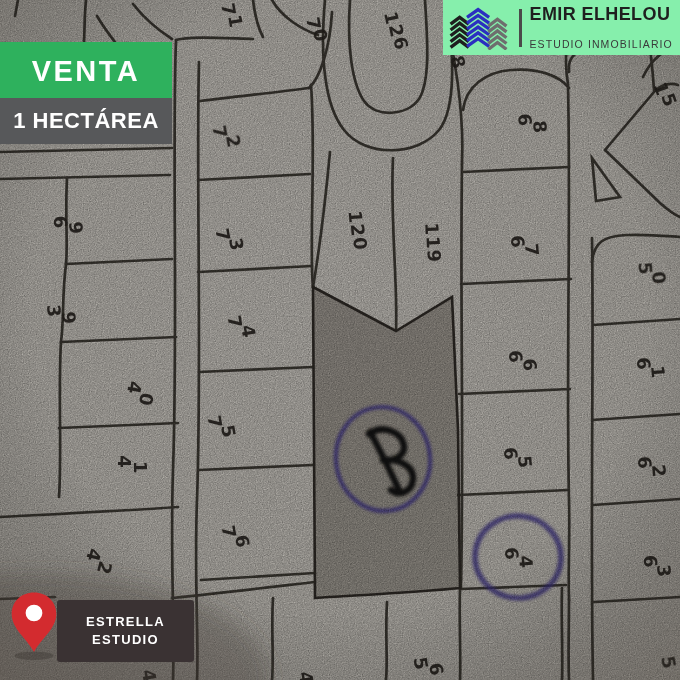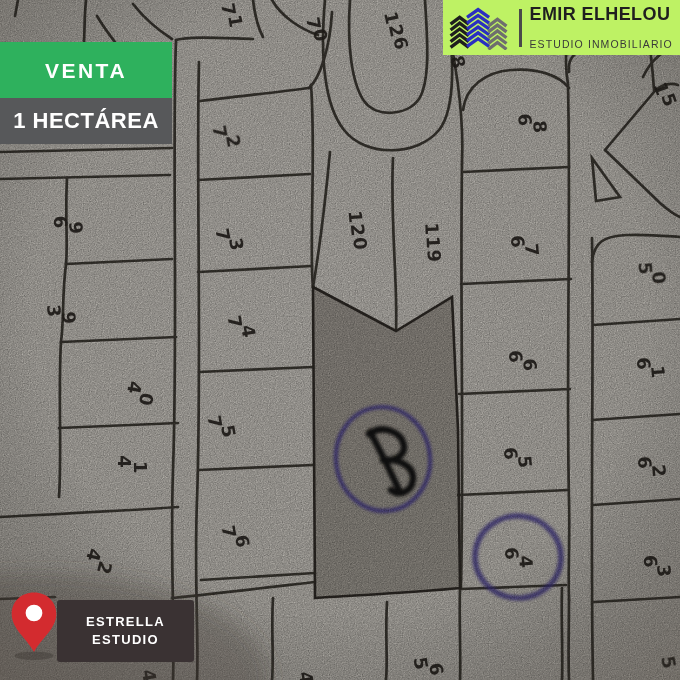--- a/index.html
+++ b/index.html
@@ -6,29 +6,29 @@
   .stage{
     position:relative;width:680px;height:680px;overflow:hidden;
     font-family:"Liberation Sans","DejaVu Sans",sans-serif;
     background:#d6d2cb;
   }
   .stage svg.map{position:absolute;left:0;top:0;}
   
   .banner-venta{
     position:absolute;left:0;top:42px;width:172px;height:58px;
     background:#2eb15d;color:#fff;display:flex;align-items:center;justify-content:center;
-    font-weight:bold;font-size:21px;letter-spacing:2.5px;
+    font-weight:bold;font-size:29px;letter-spacing:2.5px;
   }
   .banner-hectarea{
     position:absolute;left:0;top:98px;width:172px;height:46px;
     background:#57585a;color:#fff;display:flex;align-items:center;justify-content:center;
     font-weight:bold;font-size:22px;letter-spacing:.5px;
   }
   .logo-box{
-    position:absolute;left:443px;top:0;width:237px;height:55px;background:#bef264;
+    position:absolute;left:443px;top:0;width:237px;height:55px;background:#86efac;
     display:flex;align-items:center;gap:8px;padding:12px 6px;box-sizing:border-box;
   }
   .logo-icon{flex:0 0 auto;width:62px;height:44px;}
   .logo-divider{flex:0 0 auto;width:2.5px;height:38px;background:#4a4a4a;}
   .logo-text{display:flex;flex-direction:column;line-height:1.05;}
   .logo-name{font-weight:bold;font-size:18px;color:#1f1f1f;letter-spacing:.4px;white-space:nowrap;}
   .logo-sub{font-size:10.5px;color:#3a3a3a;letter-spacing:1.1px;margin-top:16px;white-space:nowrap;}
   .loc-badge{
     position:absolute;left:57px;top:600px;width:137px;height:62px;background:#3a3233;border-radius:3px;
     color:#fff;display:flex;flex-direction:column;align-items:center;justify-content:center;

